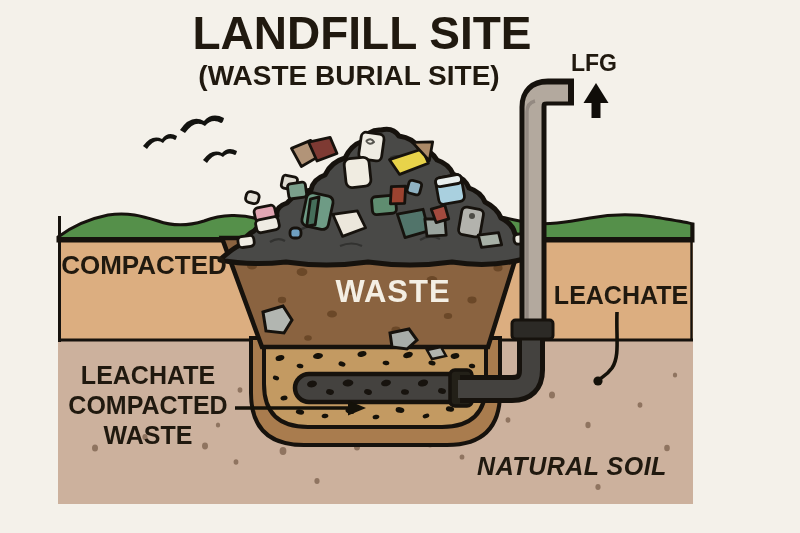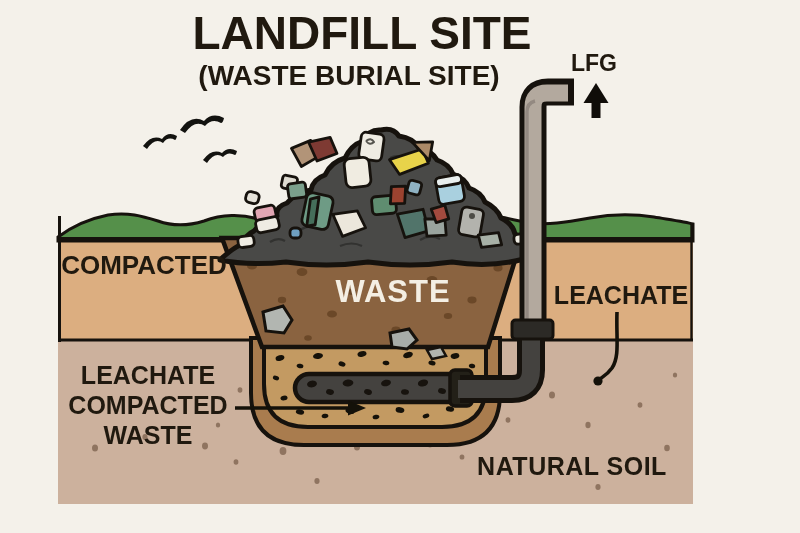--- a/index.html
+++ b/index.html
@@ -14,21 +14,21 @@
   .stage svg{position:absolute;left:0;top:0;}
   .lbl{position:absolute;color:var(--ink);font-weight:700;white-space:nowrap;text-align:right;}
   .centered{transform:translateX(-50%);text-align:center;}
   .title{left:362px;top:6px;font-size:46px;font-weight:700;letter-spacing:0px;}
   .subtitle{left:349px;top:60px;font-size:28px;}
   .lfg{left:571px;top:50px;font-size:23px;}
   .clay-lbl{left:144px;top:250px;font-size:26px;line-height:31px;text-align:right;}
   .waste-lbl{left:378px;top:274px;font-size:31px;color:var(--waste-text);letter-spacing:1px;margin-left:15px;}
   .leachate-lbl{left:621px;top:281px;font-size:25px;}
   .lcs-lbl{left:148px;top:360px;font-size:25px;line-height:30px;}
-  .soil-lbl{left:572px;top:452px;font-size:25px;letter-spacing:0.5px;}
+  .soil-lbl{left:572px;top:452px;font-size:25px;letter-spacing:0.5px;font-style:italic;}
 </style>
 </head>
 <body>
 
 <div class="stage">
 
   <svg width="800" height="533" viewBox="0 0 800 533">
 
     <g>
       <rect x="58" y="338" width="635" height="166" style="fill:var(--soil)"></rect>

